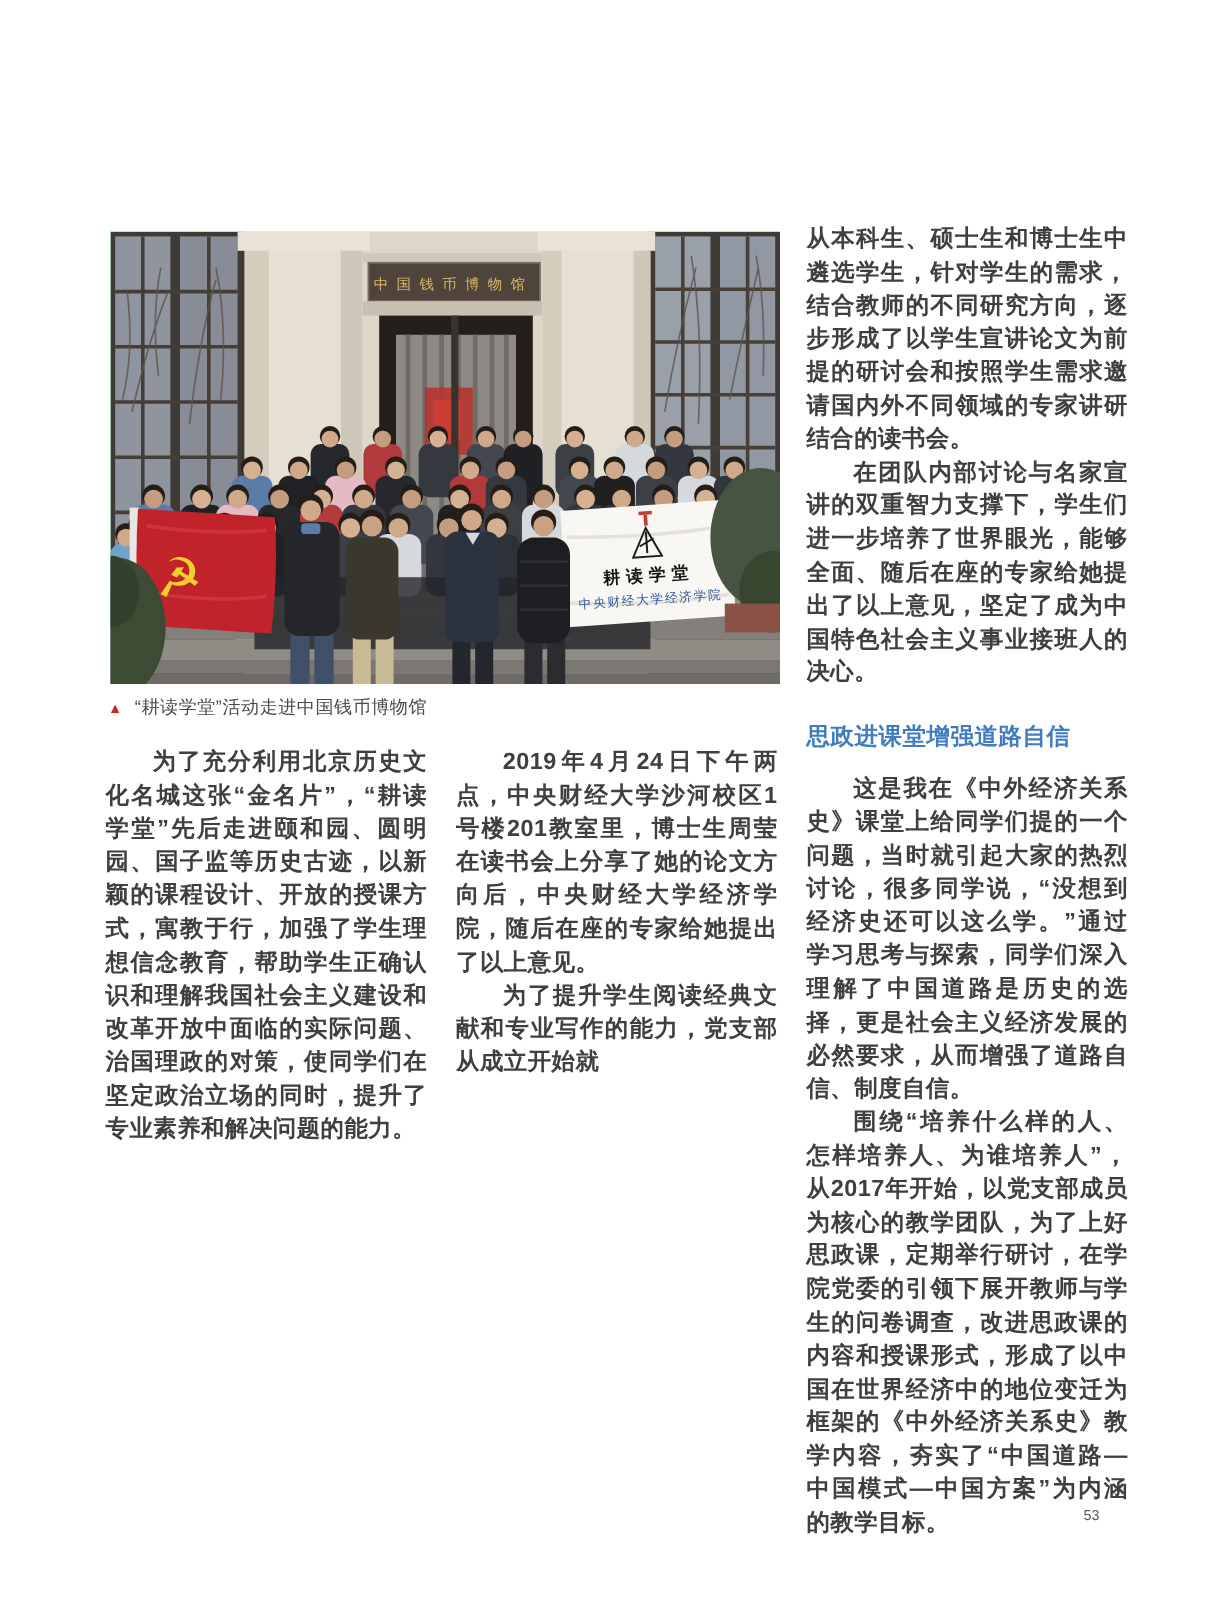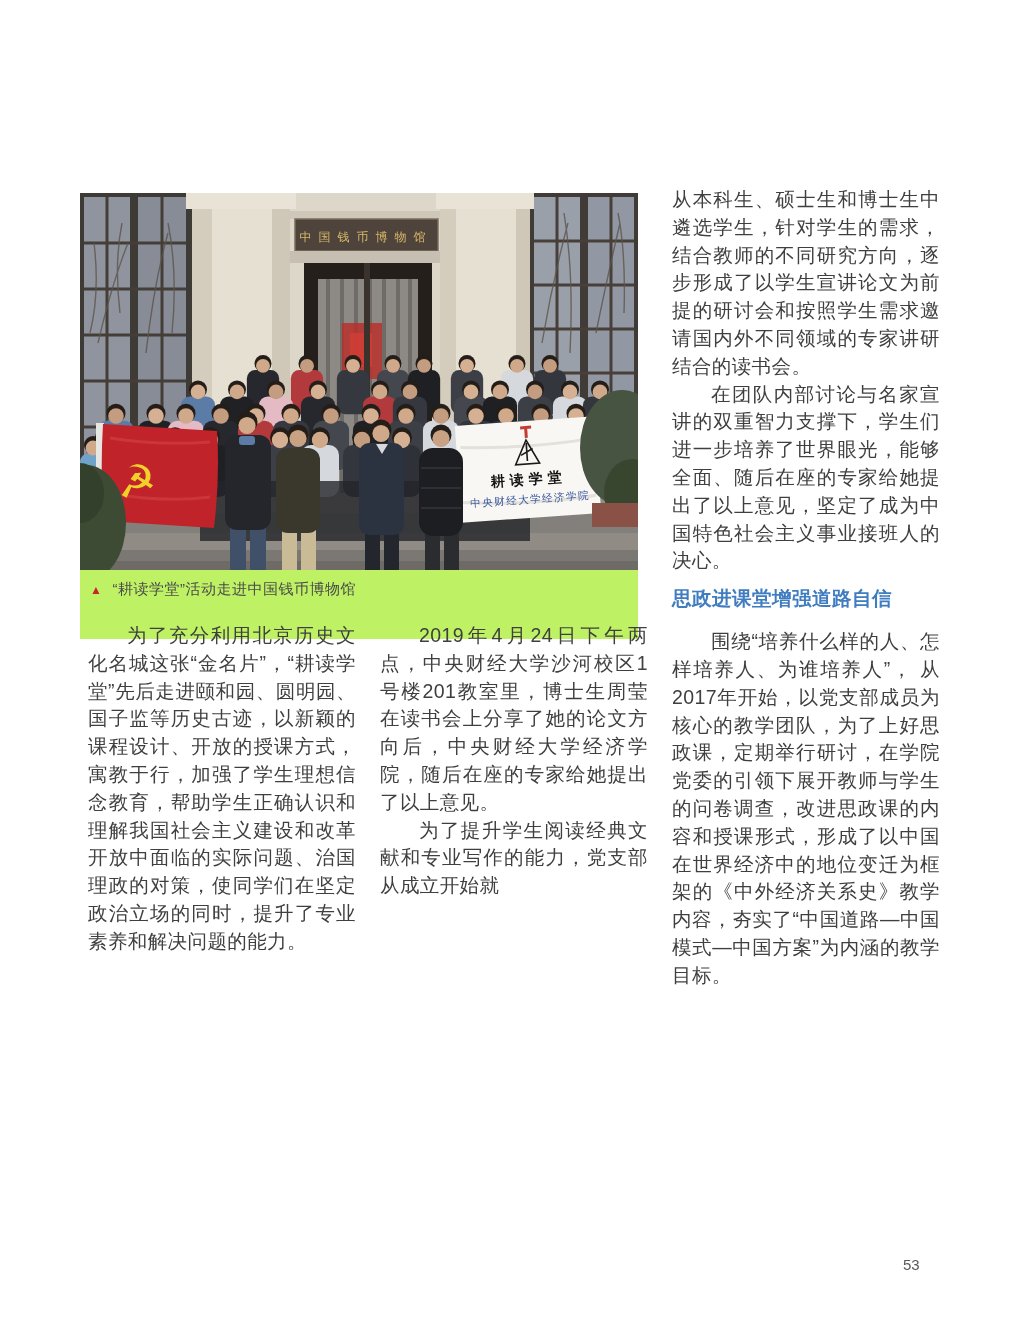--- a/index.html
+++ b/index.html
@@ -1,34 +1,34 @@
 <!DOCTYPE html>
 <html><head>
 <meta charset="utf-8">
 <style>
   html,body{margin:0;padding:0;background:#fff;}
   .page{position:relative;width:1024px;height:1336px;background:#ffffff;overflow:hidden;
         font-family:"Liberation Sans","DejaVu Sans",sans-serif;}
-  .photo-wrap{position:absolute;left:80px;top:193px;width:558px;height:446px;overflow:hidden;background:#bef264;}
+  .photo-wrap{position:absolute;left:92px;top:193px;width:558px;height:377px;overflow:hidden;background:#86efac;}
   .photo-wrap svg{display:block;}
   .caption{position:absolute;left:90px;top:580px;display:flex;align-items:center;gap:10px;
            font-size:15px;color:#4a4a4a;letter-spacing:0.5px;}
   .tri{color:#c9252b;font-size:12px;line-height:1;}
   .col{position:absolute;width:268px;font-size:19.5px;line-height:27.8px;text-align:justify;
        color:#3f3f3f;letter-spacing:0.4px;}
-  .col p{margin:0;}
+  .col p{margin:0;font-weight:bold;}
   .ind{text-indent:2em;}
   .col-left{left:88px;top:622px;}
   .col-mid{left:380px;top:622px;}
   .col-right{left:672px;top:186px;}
   .col-heading{font-family:"Liberation Serif","DejaVu Serif",serif;font-weight:700;
                font-size:19.5px;color:#3f7dc0;letter-spacing:0.5px;white-space:nowrap;line-height:24px;}
   .col-mid .col-heading{margin:2px 0 26px;}
-  .col-right .col-heading{margin:12px 0 17px;}
-  .page-number{position:absolute;left:903px;top:1256px;font-size:15px;color:#58595b;}
+  .col-right .col-heading{margin:28px 0 17px;}
+  .page-number{position:absolute;left:903px;top:1256px;font-size:12px;color:#58595b;}
   svg text{font-family:"Liberation Sans","DejaVu Sans",sans-serif;}
   .serifsvg{font-family:"Liberation Serif","DejaVu Serif",serif;}
 </style>
 </head>
 <body>
 
 <div class="page">
 
   <div class="photo-wrap">
     <svg width="558" height="377" viewBox="0 0 558 377">
@@ -344,17 +344,18 @@
 
   <div class="col col-mid">
     <p class="ind">2019年4月24日下午两点，中央财经大学沙河校区1号楼201教室里，博士生周莹在读书会上分享了她的论文方向后，中央财经大学经济学院，随后在座的专家给她提出了以上意见。</p>
     <p class="ind">为了提升学生阅读经典文献和专业写作的能力，党支部从成立开始就</p>
   </div>
 
   <div class="col col-right">
     <p>从本科生、硕士生和博士生中遴选学生，针对学生的需求，结合教师的不同研究方向，逐步形成了以学生宣讲论文为前提的研讨会和按照学生需求邀请国内外不同领域的专家讲研结合的读书会。</p>
     <p class="ind">在团队内部讨论与名家宣讲的双重智力支撑下，学生们进一步培养了世界眼光，能够全面、随后在座的专家给她提出了以上意见，坚定了成为中国特色社会主义事业接班人的决心。</p>
     <div class="col-heading">思政进课堂增强道路自信</div>
+    <p class="ind">这是我在《中外经济关系史》课堂上给同学们提的一个问题，当时就引起大家的热烈讨论，很多同学说，“没想到经济史还可以这么学。”通过学习思考与探索，同学们深入理解了中国道路是历史的选择，更是社会主义经济发展的必然要求，从而增强了道路自信、制度自信。</p>
     <p class="ind"><span>围绕“培养什么样的人、怎样培养人、为谁培养人”， 从2017年开始，以党支部成员为核心的教学团队，为了上好思政课，定期举行研讨，在学院党委的引领下展开教师与学生的问卷调查，改进思政课的内容和授课形式，形成了以中国在世界经济中的地位变迁为框架的《中外经济关系史》教学内容，夯实了“中国道路—中国模式—中国方案”为内涵的教学目标。</span></p>
   </div>
 
   <div class="page-number">53</div>
 </div>
 
 </body></html>

